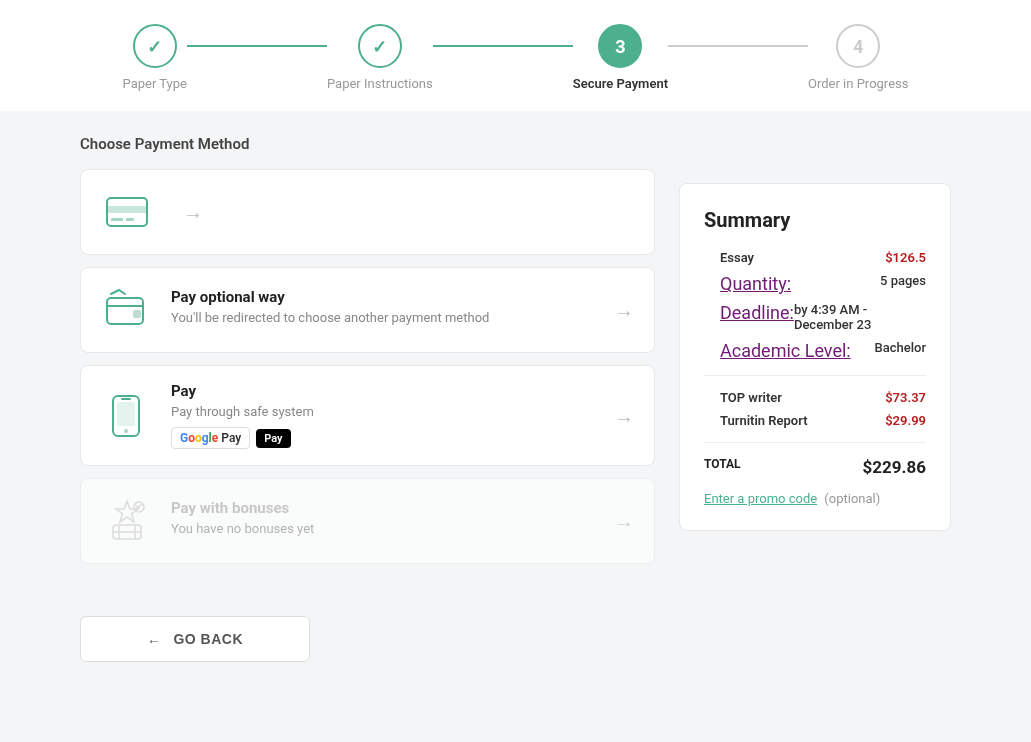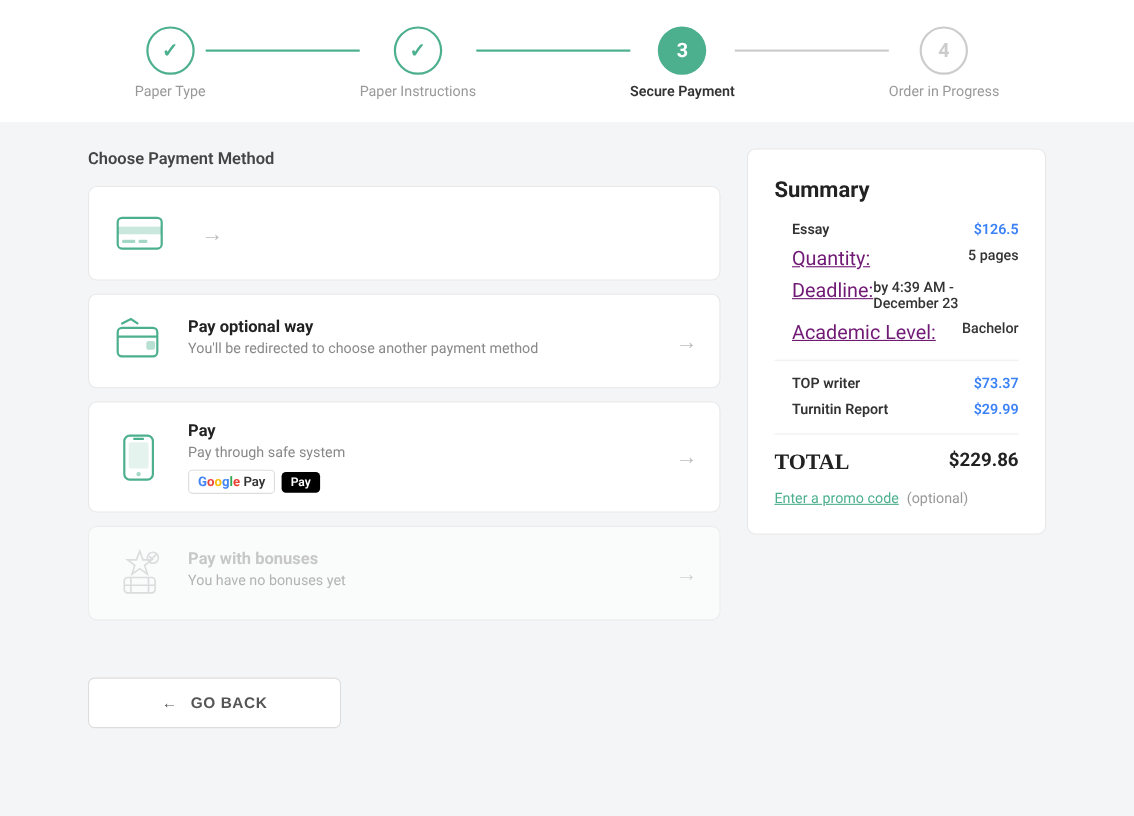--- a/index.html
+++ b/index.html
@@ -185,20 +185,21 @@
     }
 
     
     .summary-panel {
       width: 272px;
       background: #fff;
       border: 1px solid #e8e8e8;
       border-radius: 8px;
       padding: 24px;
       height: fit-content;
+      margin-top: 48px;
     }
     .summary-title {
       font-size: 20px;
       font-weight: 700;
       color: #222;
       margin-bottom: 18px;
     }
     .summary-row {
       display: flex;
       justify-content: space-between;
@@ -216,37 +217,36 @@
       font-weight: 500;
     }
     .summary-bold-label {
       font-size: 13px;
       font-weight: 600;
       color: #333;
     }
     .summary-bold-value {
       font-size: 13px;
       font-weight: 600;
-      color: #3b82f6;
+      color: #b91c1c;
     }
     .summary-divider {
       height: 1px;
       background: #eee;
       margin: 14px 0;
     }
     .summary-total-row {
       display: flex;
       justify-content: space-between;
       margin-top: 8px;
     }
     .summary-total-label {
-      font-size: 20px;
+      font-size: 12px;
       font-weight: 700;
       color: #222;
-      font-family: Liberation Serif, serif;
     }
     .summary-total-value {
       font-size: 17px;
       font-weight: 700;
       color: #222;
     }
     .promo-code {
       margin-top: 14px;
       font-size: 13px;
     }

